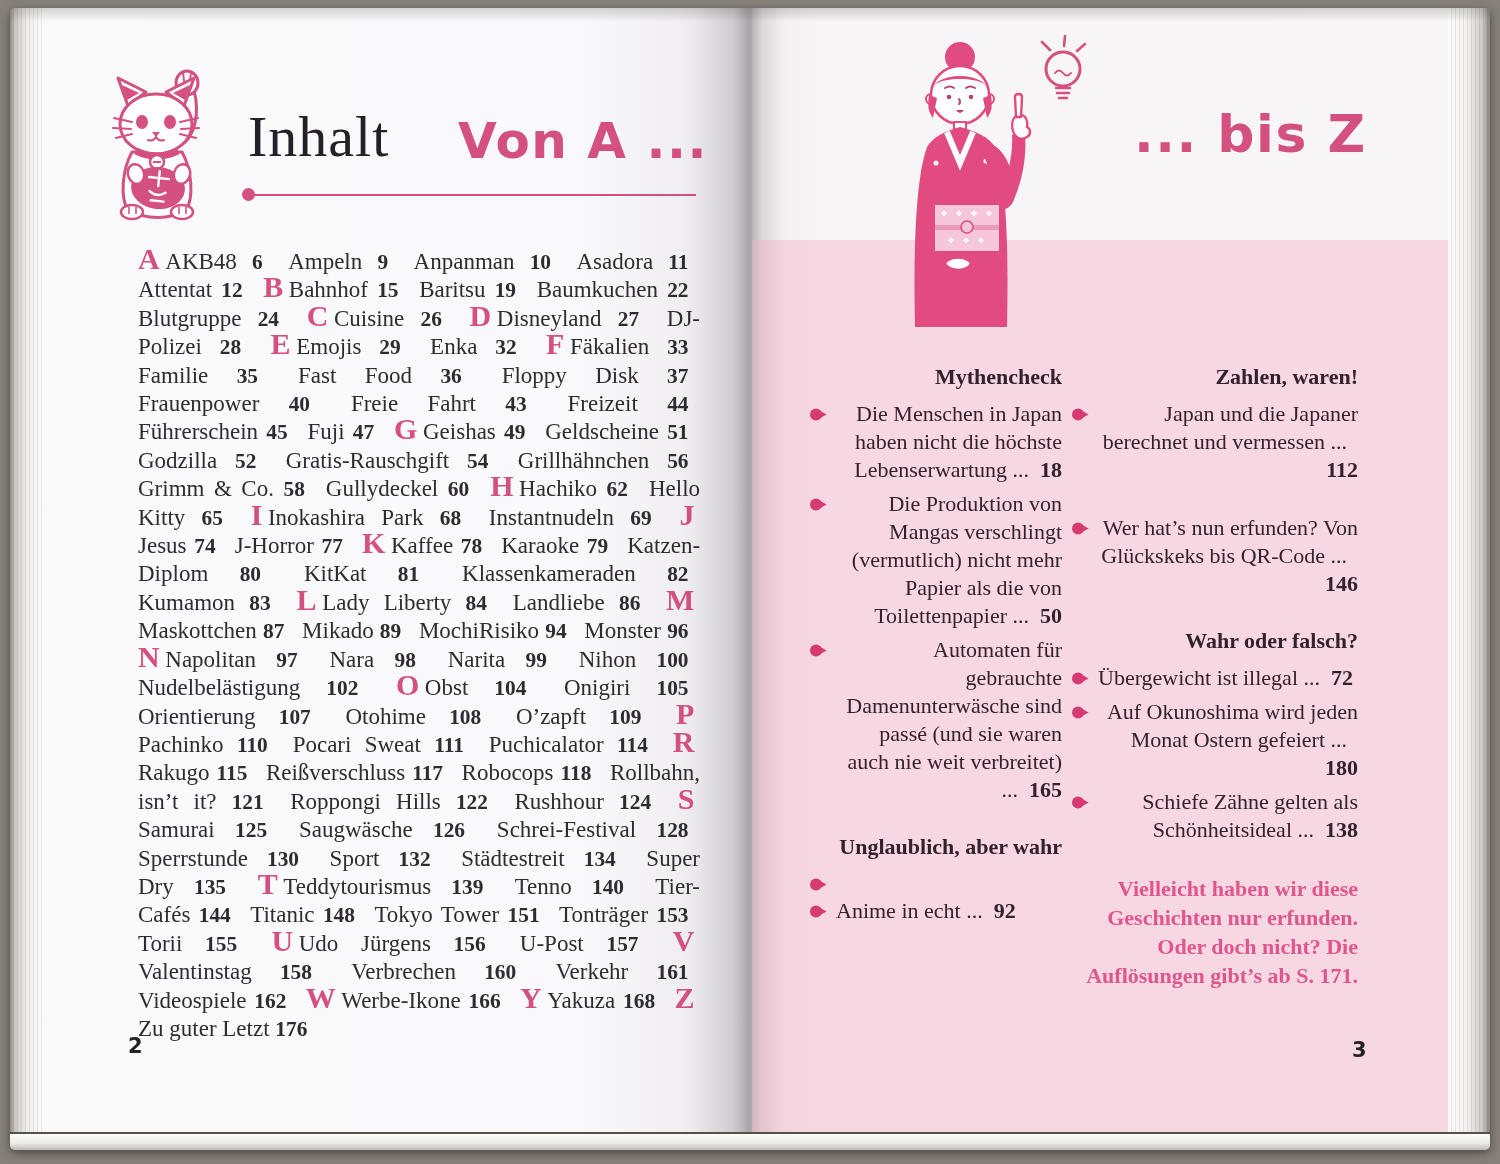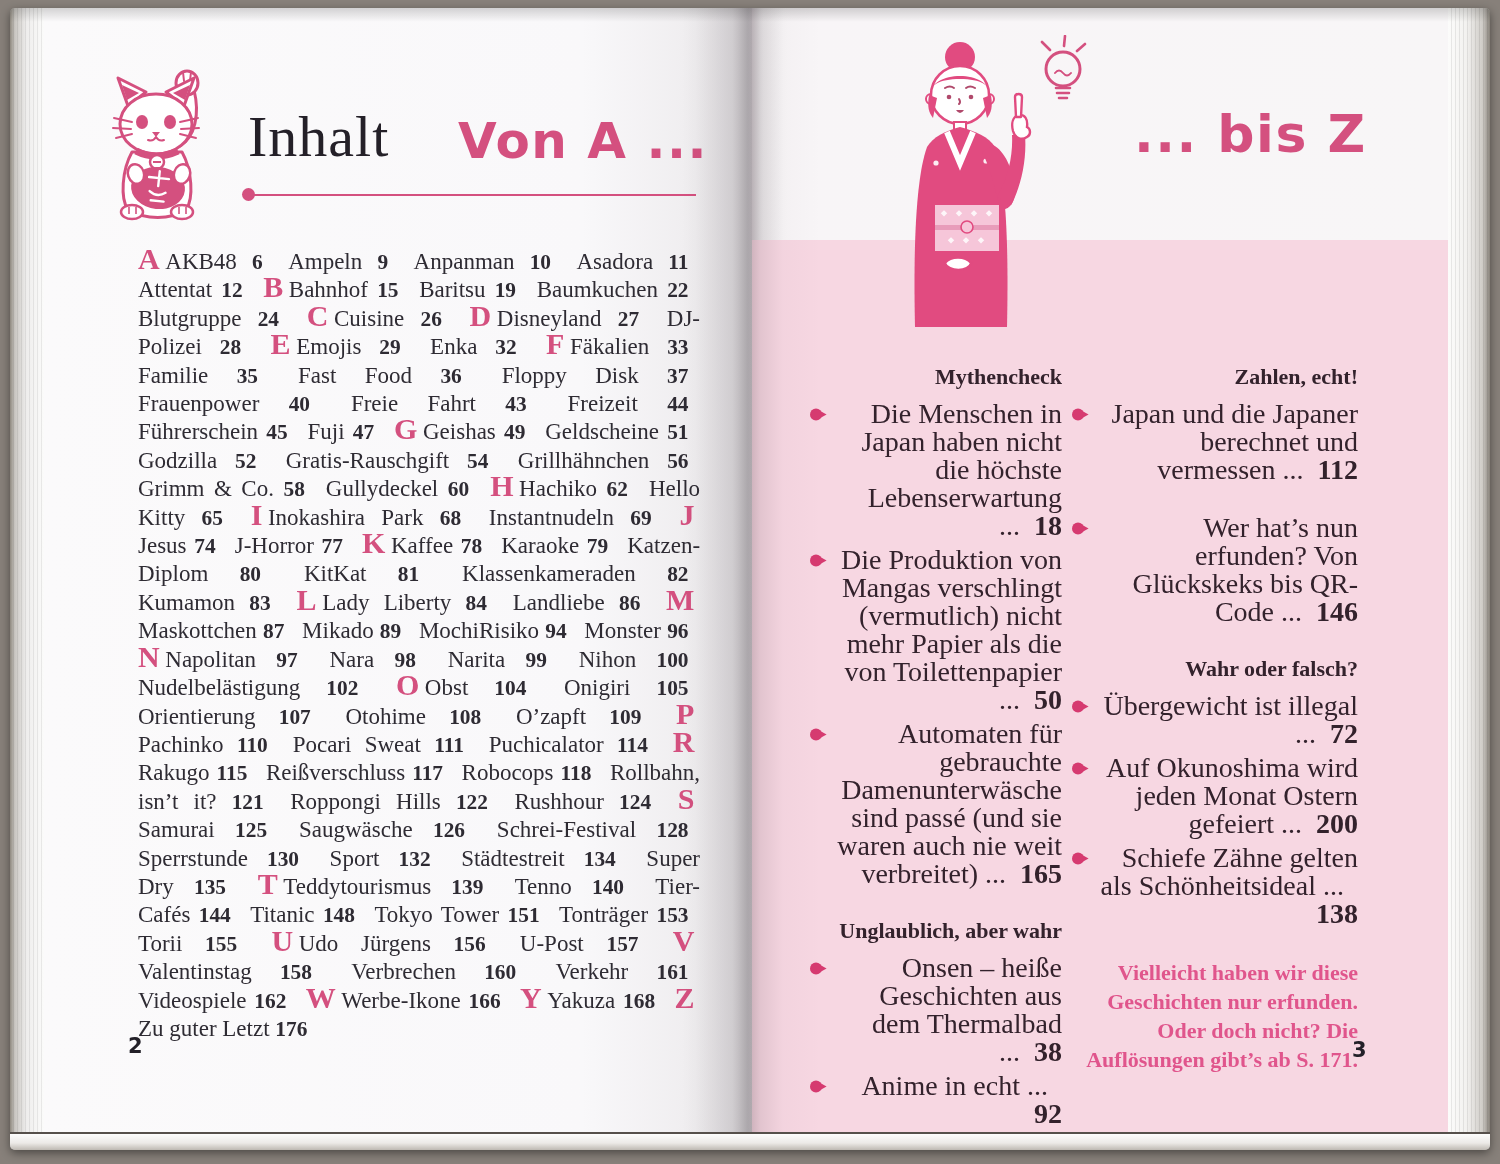--- a/index.html
+++ b/index.html
@@ -94,21 +94,21 @@
   .toc-col1{width:252px;margin-right:10px;}
   .toc-col2{width:286px;margin-left:0px;}
   .toc-section{margin-bottom:30px;}
   .toc-heading{
     margin:0 0 10px 0;font-size:22px;line-height:26px;font-weight:700;color:#33222c;
     font-family:"Liberation Serif",serif;
   }
   .toc-item{display:flex;margin-bottom:6px;}
   .toc-item .bullet{flex:none;margin:8px 9px 0 0;}
   .toc-item p{
-    margin:0;font-size:28px;line-height:28px;color:#33222c;
+    margin:0;font-size:22px;line-height:28px;color:#33222c;
     font-family:"Liberation Serif",serif;hyphens:auto;-webkit-hyphens:auto;
   }
   .toc-page{font-weight:700;}
   .toc-note{
     margin:4px 0 0 0;font-size:22px;line-height:29px;font-weight:700;
     color:#e0558c;font-family:"Liberation Serif",serif;
   }
 </style>
 </head>
 <body>
@@ -262,34 +262,33 @@
               <p class="toc-item-text">Automaten für gebrauchte Damenunterwäsche sind passé (und sie waren auch nie weit verbreitet) ... <b class="toc-page">165</b></p>
             </div>
           </div>
           <div class="toc-section">
             <h3 class="toc-heading">Unglaublich, aber wahr</h3>
             <div class="toc-item">
               <svg class="bullet" width="17" height="13" viewBox="0 0 17 13">
                 <circle cx="6" cy="6.5" r="6" fill="#d63a70"></circle>
                 <path d="M8.5,1.9 L16.6,6.5 L8.5,11.1 Z" fill="#d63a70"></path>
               </svg>
-              <p class="toc-item-text">Onsen – heiße Geschichten aus dem Thermalbad ... <b class="toc-page">38</b></p>
             </div>
             <div class="toc-item">
               <svg class="bullet" width="17" height="13" viewBox="0 0 17 13">
                 <circle cx="6" cy="6.5" r="6" fill="#d63a70"></circle>
                 <path d="M8.5,1.9 L16.6,6.5 L8.5,11.1 Z" fill="#d63a70"></path>
               </svg>
               <p class="toc-item-text">Anime in echt ... <b class="toc-page">92</b></p>
             </div>
           </div>
         </div>
       <div class="toc-col2">
           <div class="toc-section">
-            <h3 class="toc-heading">Zahlen, echt!</h3>
+            <h3 class="toc-heading">Zahlen, waren!</h3>
             <div class="toc-item">
               <svg class="bullet" width="17" height="13" viewBox="0 0 17 13">
                 <circle cx="6" cy="6.5" r="6" fill="#d63a70"></circle>
                 <path d="M8.5,1.9 L16.6,6.5 L8.5,11.1 Z" fill="#d63a70"></path>
               </svg>
               <p class="toc-item-text">Japan und die Japaner berechnet und vermessen ... <b class="toc-page">112</b></p>
             </div>
           </div>
           <div class="toc-section">
             <div class="toc-item">
@@ -307,21 +306,21 @@
                 <circle cx="6" cy="6.5" r="6" fill="#d63a70"></circle>
                 <path d="M8.5,1.9 L16.6,6.5 L8.5,11.1 Z" fill="#d63a70"></path>
               </svg>
               <p class="toc-item-text">Übergewicht ist illegal ... <b class="toc-page">72</b></p>
             </div>
             <div class="toc-item">
               <svg class="bullet" width="17" height="13" viewBox="0 0 17 13">
                 <circle cx="6" cy="6.5" r="6" fill="#d63a70"></circle>
                 <path d="M8.5,1.9 L16.6,6.5 L8.5,11.1 Z" fill="#d63a70"></path>
               </svg>
-              <p class="toc-item-text">Auf Okunoshima wird jeden Monat Ostern gefeiert ... <b class="toc-page">200</b></p>
+              <p class="toc-item-text">Auf Okunoshima wird jeden Monat Ostern gefeiert ... <b class="toc-page">180</b></p>
             </div>
             <div class="toc-item">
               <svg class="bullet" width="17" height="13" viewBox="0 0 17 13">
                 <circle cx="6" cy="6.5" r="6" fill="#d63a70"></circle>
                 <path d="M8.5,1.9 L16.6,6.5 L8.5,11.1 Z" fill="#d63a70"></path>
               </svg>
               <p class="toc-item-text">Schiefe Zähne gelten als Schönheitsideal ... <b class="toc-page">138</b></p>
             </div>
           </div>
           <p class="toc-note">Vielleicht haben wir diese Geschichten nur erfunden. Oder doch nicht? Die Auflösungen gibt’s ab S. 171.</p>

